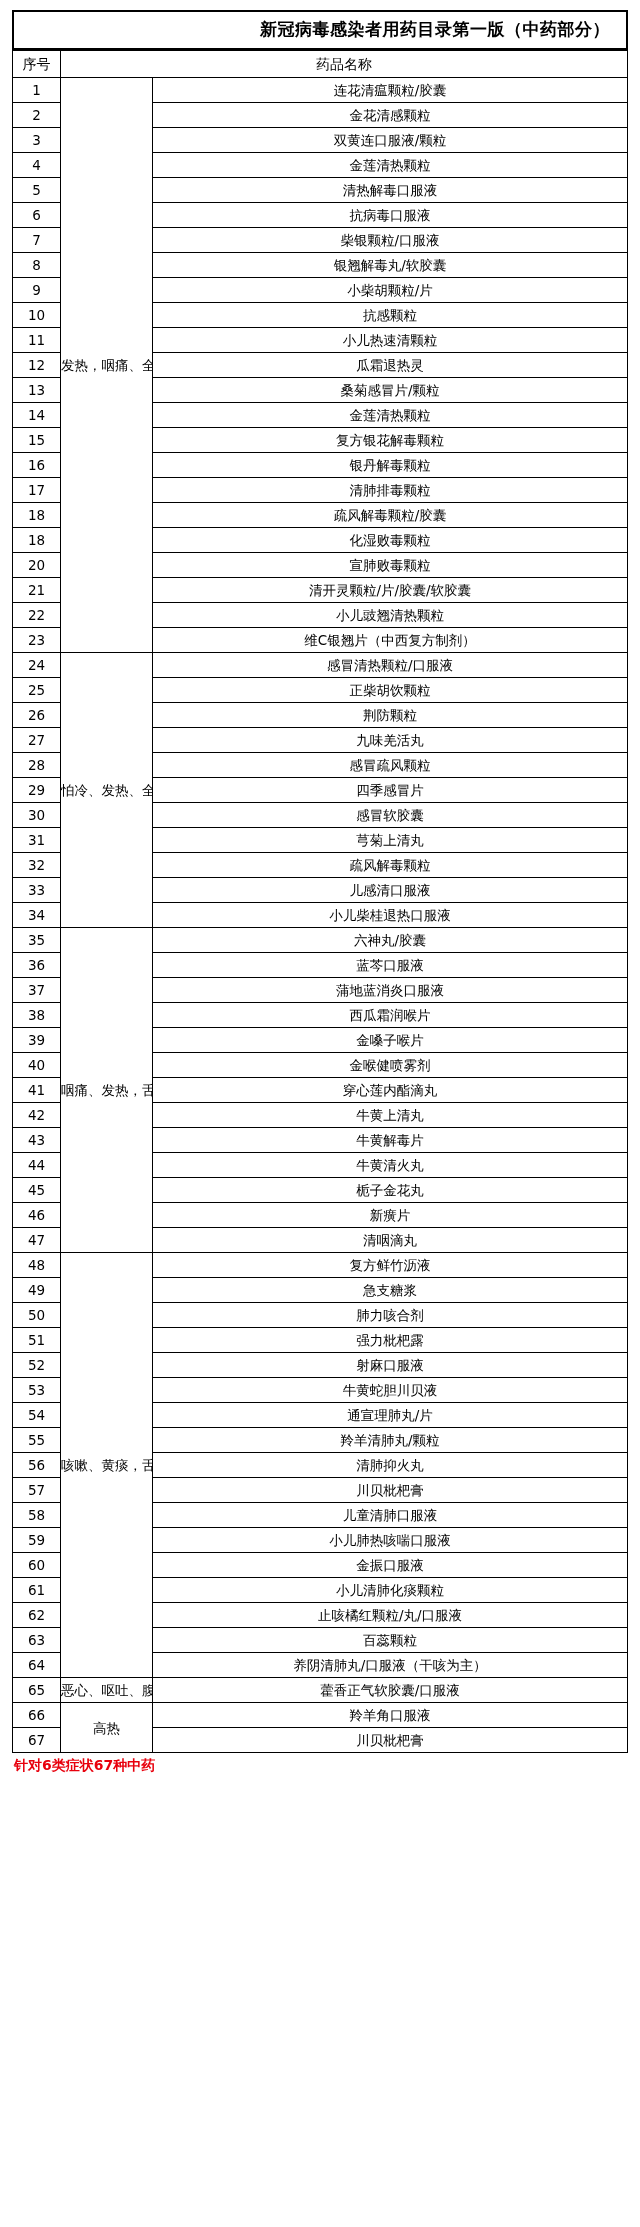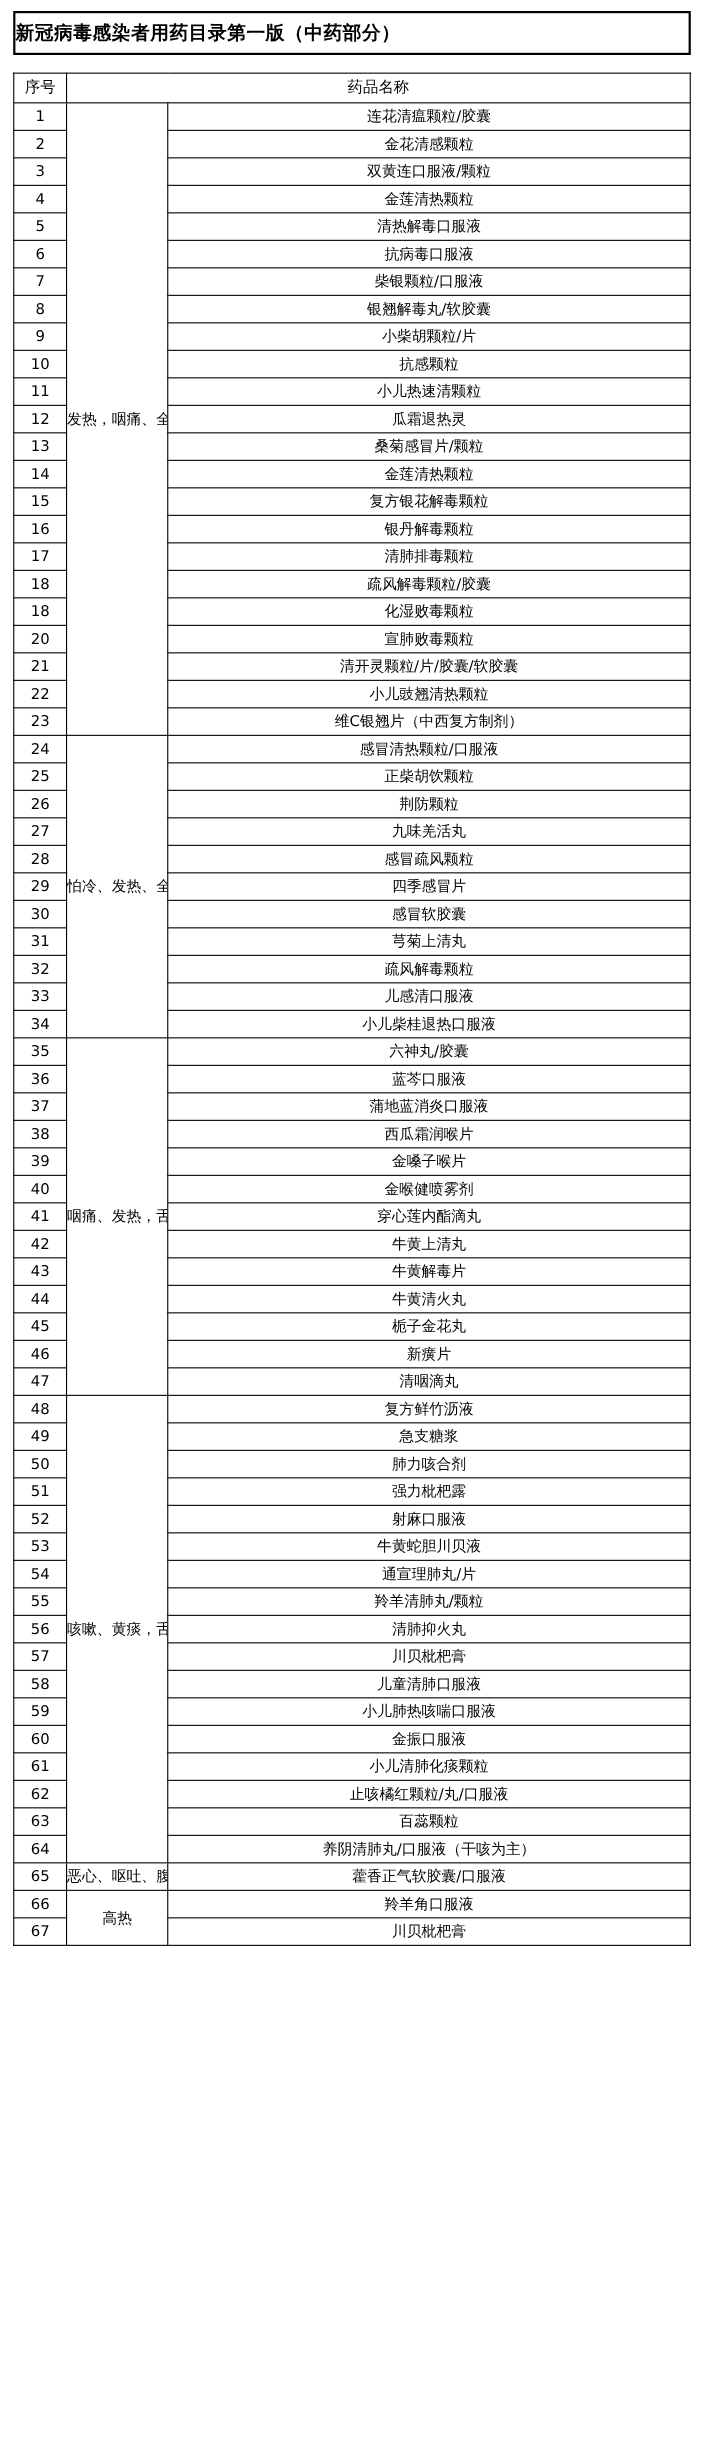--- a/index.html
+++ b/index.html
@@ -12,31 +12,31 @@
     font-family: "DejaVu Sans", "Liberation Sans", sans-serif;
     color: #000000;
   }
   .page {
     width: 640px;
     box-sizing: border-box;
     padding: 10px 12px 6px 12px;
   }
   .title-box {
     border: 2px solid #000;
-    text-align: left;
+    text-align: right;
     font-size: 17px;
     font-weight: bold;
-    padding: 6px 0 7px 0;
+    padding: 6px 16px 7px 0;
     letter-spacing: 0.5px;
   }
   table.drug-table {
     border-collapse: collapse;
     width: 100%;
     table-layout: fixed;
-    margin-top: 16px;
+    margin-top: 0px;
   }
   table.drug-table td, table.drug-table th {
     border: 1px solid #000;
     font-size: 13.5px;
     font-weight: normal;
     padding: 0;
     height: 24px;
     line-height: 24px;
     text-align: center;
     vertical-align: middle;
@@ -360,14 +360,15 @@
           <td class="symptom" rowspan="2">高热</td>
           <td class="name">羚羊角口服液</td>
         </tr>
         <tr>
           <td class="no">67</td>
           <td class="name">川贝枇杷膏</td>
         </tr>
       </tbody>
   </table>
 
+  <div class="footer-note">针对6类症状67种中药</div>
 
 </div>
 
 </body></html>

